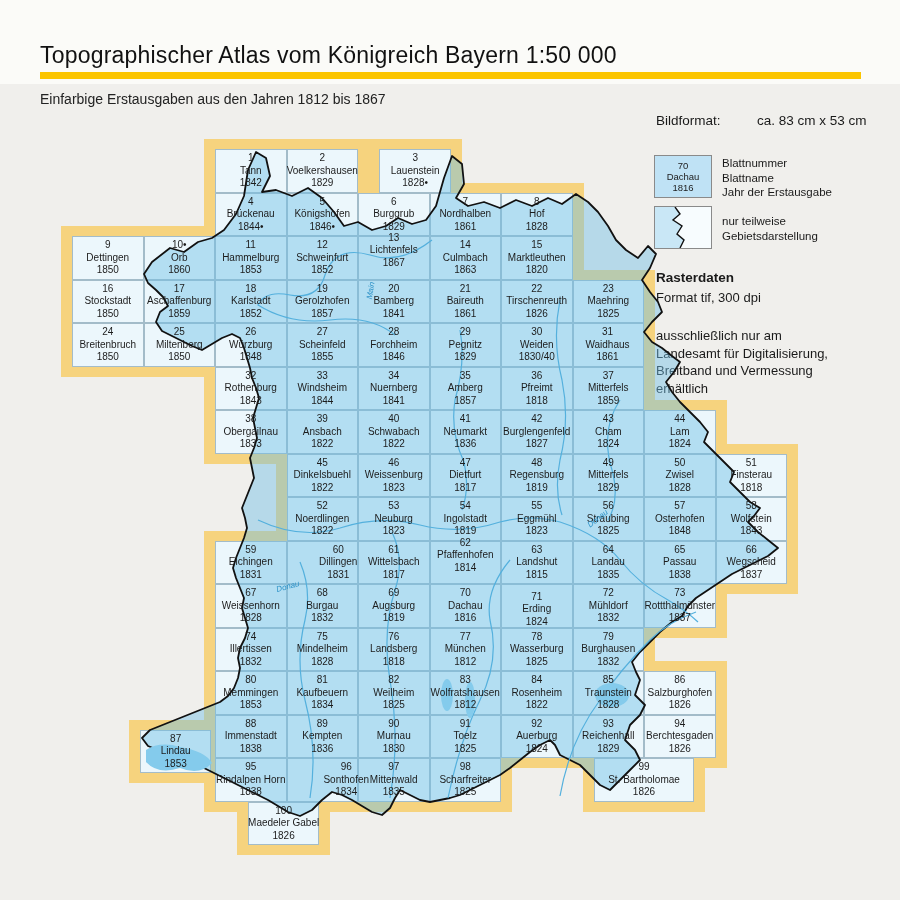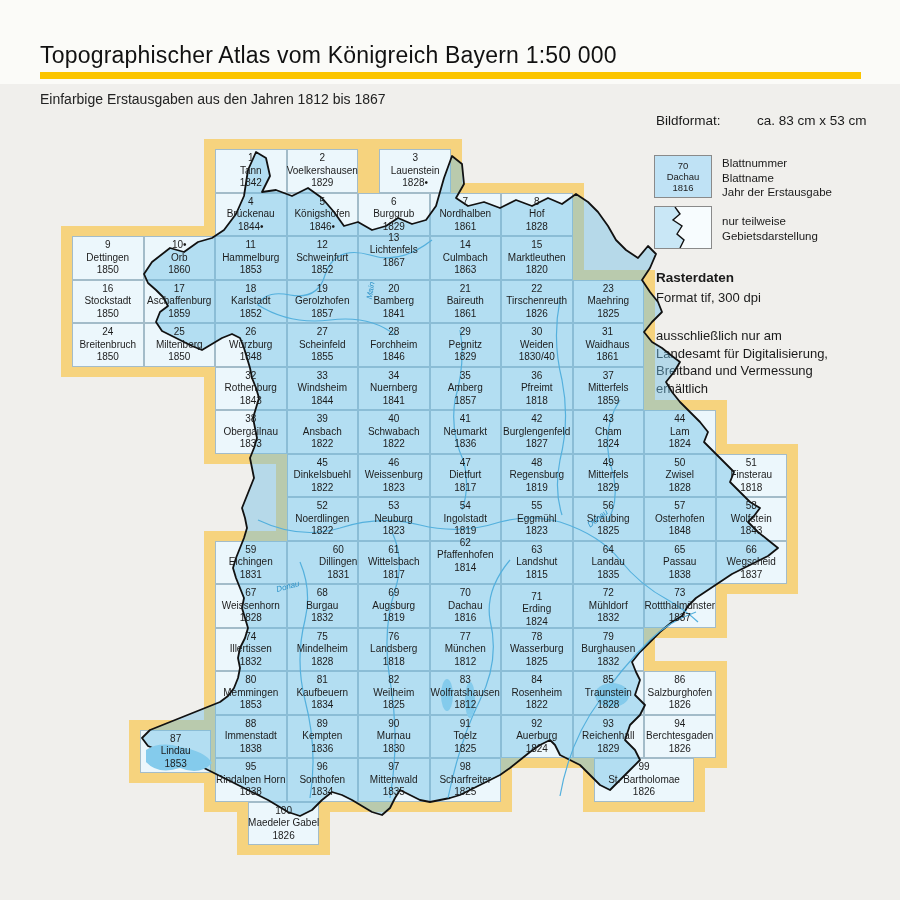--- a/index.html
+++ b/index.html
@@ -702,21 +702,21 @@
     <div class="celltext" style="left: 644px; top: 714.5px; width: 71.5px; height: 43.5px;">
       <span>94</span>
       <span>Berchtesgaden</span>
       <span>1826</span>
     </div>
     <div class="celltext" style="left: 215px; top: 758px; width: 71.5px; height: 43.5px;">
       <span>95</span>
       <span>Rindalpen Horn</span>
       <span>1838</span>
     </div>
-    <div class="celltext" style="left: 286.5px; top: 758px; width: 71.5px; height: 43.5px;">
+    <div class="celltext" style="left: 286.5px; top: 758px; width: 71.5px; height: 43.5px; padding-left: 24px;">
       <span>96</span>
       <span>Sonthofen</span>
       <span>1834</span>
     </div>
     <div class="celltext" style="left: 358px; top: 758px; width: 71.5px; height: 43.5px;">
       <span>97</span>
       <span>Mittenwald</span>
       <span>1835</span>
     </div>
     <div class="celltext" style="left: 429.5px; top: 758px; width: 71.5px; height: 43.5px;">

